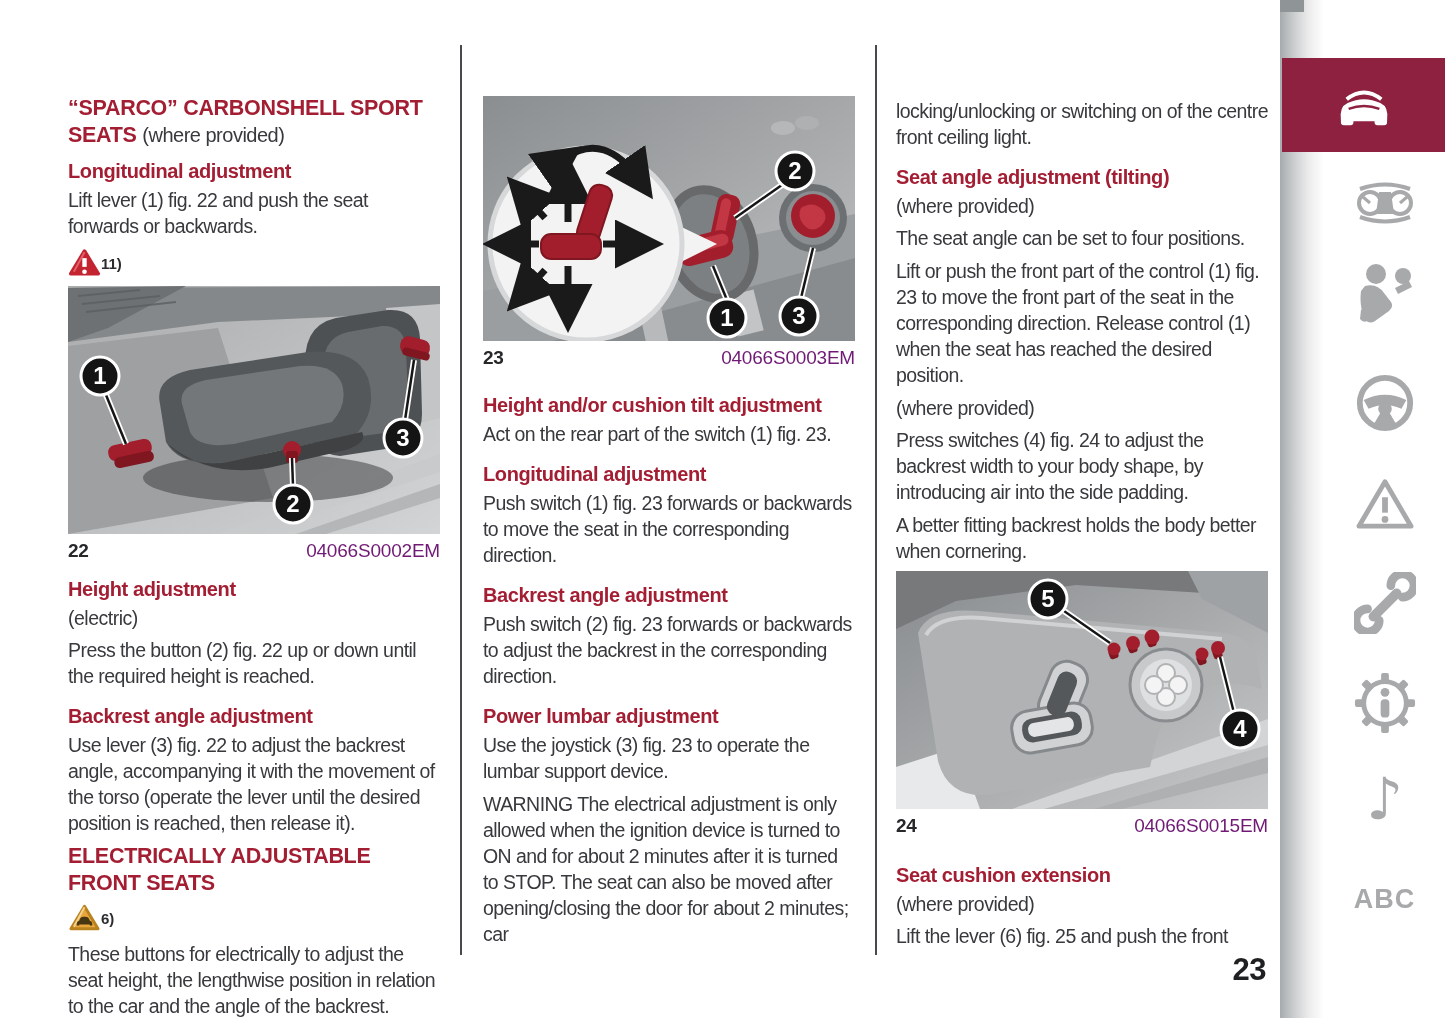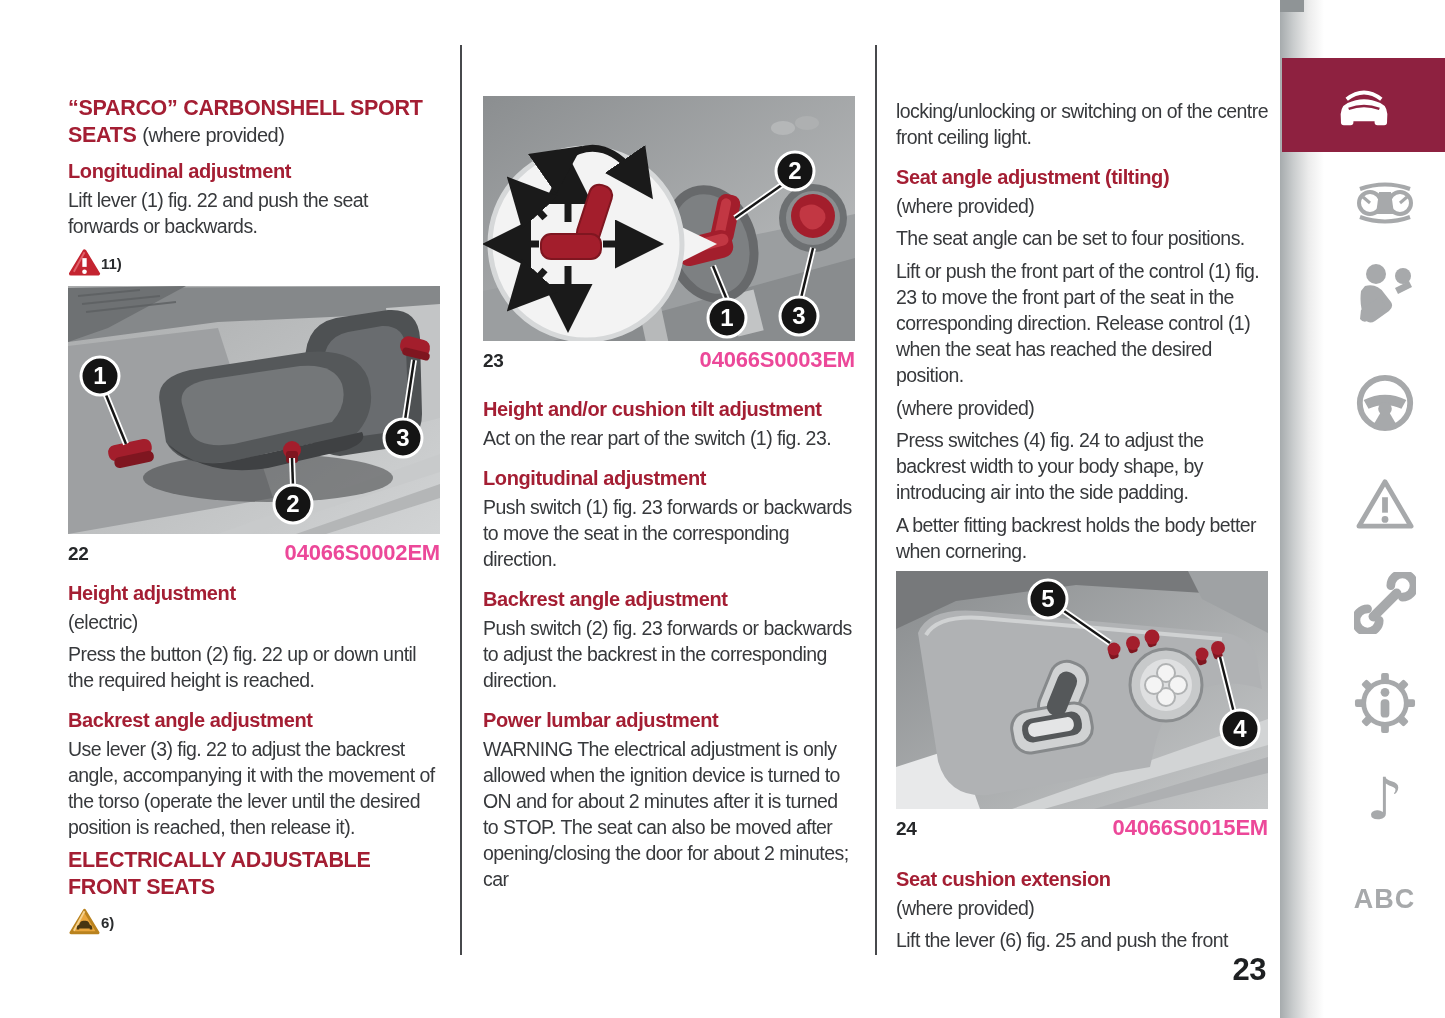--- a/index.html
+++ b/index.html
@@ -21,21 +21,21 @@
   .note-line{font-size:19.5px;letter-spacing:-0.5px;line-height:26px;margin:0 0 4px;}
   .p{font-size:19.5px;letter-spacing:-0.55px;line-height:26px;margin:0 0 7px;}
 
   .warn-row{display:flex;align-items:center;margin:9px 0 8px;}
   .warn-ref{font-size:15px;font-weight:bold;color:#2a2c2e;}
 
   .fig{margin:4px 0 0;}
   .fig svg.canvas{display:block;}
   .figcap{display:flex;justify-content:space-between;align-items:baseline;margin:6px 0 0;}
   .fignum{font-size:19px;font-weight:bold;color:#26282a;letter-spacing:-0.3px;}
-  .figcode{font-size:22px;font-weight:bold;color:#ec4899;letter-spacing:-0.2px;}
+  .figcode{font-size:19px;font-weight:normal;color:#701a75;letter-spacing:-0.2px;}
 
   .divider{position:absolute;top:45px;width:2px;height:910px;background:#47494c;}
   #div1{left:460px;}
   #div2{left:875px;}
 
   .sidebar{position:absolute;top:0;right:0;width:165px;height:1018px;background:#ffffff;}
   .curl{position:absolute;left:0;top:0;width:44px;height:1018px;
     background:linear-gradient(to right,#a6abad 0%,#c9cccd 30%,#ececec 65%,#ffffff 100%);}
   .curl-cap{position:absolute;left:0;top:0;width:24px;height:12px;background:#8f9496;}
   .active-tab{position:absolute;left:2px;top:58px;width:163px;height:94px;background:#8e2140;
@@ -136,20 +136,21 @@
 
   <div class="warn-row" style="margin-top:4px;">
     <svg width="33" height="30" viewBox="0 0 34 30">
       <path d="M17,3 L31,26 L3,26 Z" fill="#e9a63c" stroke="#b9821e" stroke-width="3" stroke-linejoin="round"></path>
       <path d="M17,4 L6,24" stroke="#f6d28e" stroke-width="2" fill="none"></path>
       <path d="M9,21 q0,-2.5 2.5,-3.2 l1,-2.4 q0.8,-1.6 3.2,-1.6 h2.6 q2.4,0 3.2,1.6 l1,2.4 q2.5,0.7 2.5,3.2 v1.6 h-2.6 v-0.9 h-10.8 v0.9 h-2.6 Z" fill="#473612"></path>
     </svg>
     <span class="warn-ref">6)</span>
   </div>
 
+  <div class="p">These buttons for electrically to adjust the seat height, the lengthwise position in relation to the car and the angle of the backrest.</div>
 </div>
 
 <div class="col" id="col2">
 
   <div class="fig" style="margin-top:3px;">
     <svg class="canvas" width="372" height="245" viewBox="0 0 372 245">
       <defs>
         <linearGradient id="f23g" x1="0" y1="0" x2="1" y2="1">
           <stop offset="0" stop-color="#8b8e90"></stop>
             <stop offset="1" stop-color="#c0c2c3"></stop>
@@ -216,20 +217,21 @@
   <div class="h2" style="margin-top:24px;">Height and/or cushion tilt adjustment</div>
   <div class="p">Act on the rear part of the switch (1) fig. 23.</div>
 
   <div class="h2">Longitudinal adjustment</div>
   <div class="p">Push switch (1) fig. 23 forwards or backwards to move the seat in the corresponding direction.</div>
 
   <div class="h2">Backrest angle adjustment</div>
   <div class="p">Push switch (2) fig. 23 forwards or backwards to adjust the backrest in the corresponding direction.</div>
 
   <div class="h2">Power lumbar adjustment</div>
+  <div class="p">Use the joystick (3) fig. 23 to operate the lumbar support device.</div>
   <div class="p">WARNING The electrical adjustment is only allowed when the ignition device is turned to ON and for about 2 minutes after it is turned to STOP. The seat can also be moved after opening/closing the door for about 2 minutes; car</div>
 </div>
 
 <div class="col" id="col3">
   <div class="p" style="margin-top:5px;">locking/unlocking or switching on of the centre front ceiling light.</div>
 
   <div class="h2">Seat angle adjustment (tilting)</div>
   <div class="note-line">(where provided)</div>
   <div class="p" style="margin-top:6px;">The seat angle can be set to four positions.</div>
   <div class="p">Lift or push the front part of the control (1) fig. 23 to move the front part of the seat in the corresponding direction. Release control (1) when the seat has reached the desired position.</div>

